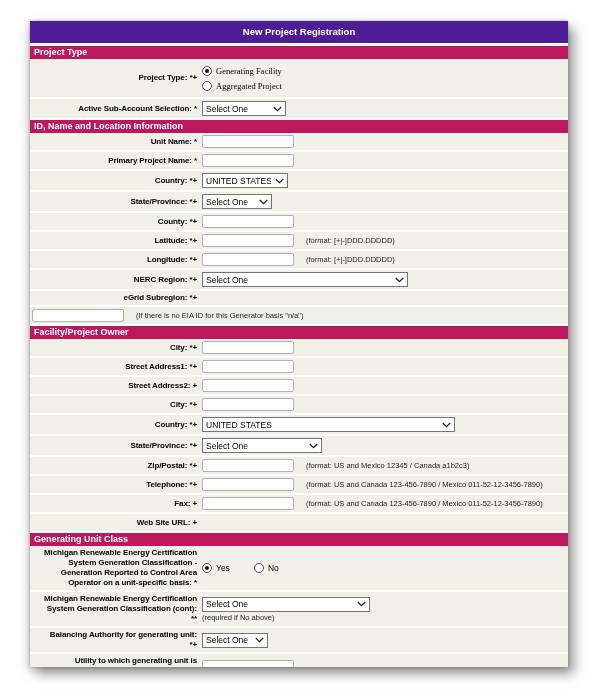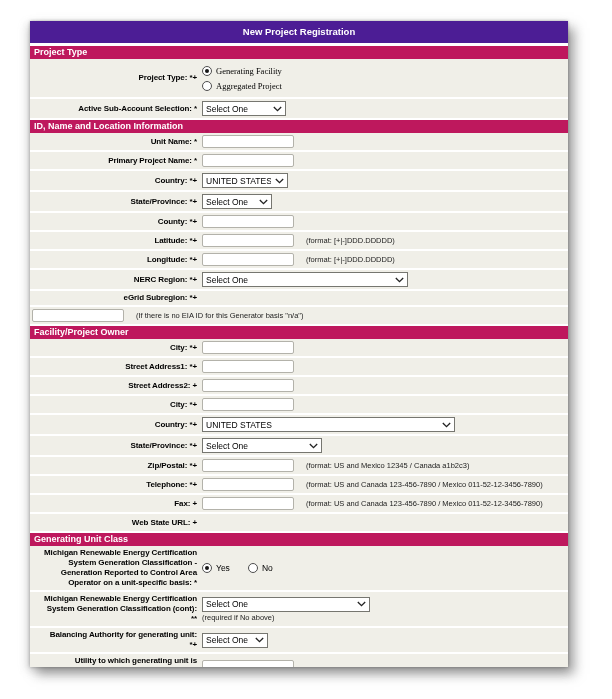--- a/index.html
+++ b/index.html
@@ -45,21 +45,21 @@
   .sel{
     height:15px;background:#fff;border:1px solid #767670;box-sizing:border-box;
     display:flex;align-items:center;justify-content:space-between;
     padding:0 3px 0 3px;cursor:default;
   }
   .sel-text{font-size:8.5px;color:#000;white-space:nowrap;overflow:hidden;}
   .chev{display:flex;align-items:center;margin-left:4px;}
   .note{font-size:7.5px;color:#1c1c1c;margin-left:12px;white-space:nowrap;}
   .note.below{margin-left:0;margin-top:1px;}
   .stackbox{display:flex;flex-direction:column;}
-  .radio-group{display:flex;gap:18px;align-items:center;}
+  .radio-group{display:flex;gap:24px;align-items:center;}
   .radio-group.stack{flex-direction:column;gap:5px;align-items:center;font-family:Liberation Serif, serif;}
   .radio-option{display:flex;align-items:center;gap:4px;cursor:default;}
   .radio{
     width:10px;height:10px;min-width:10px;border-radius:50%;
     border:1px solid #4e4e4e;background:#fff;position:relative;box-sizing:border-box;display:inline-block;
   }
   .radio.checked::after{
     content:"";position:absolute;left:2px;top:2px;width:4px;height:4px;
     border-radius:50%;background:#161616;
   }
@@ -289,21 +289,21 @@
         <div class="cell-label">
           <div class="label">Fax: +</div>
         </div>
         <div class="cell-value">
           <input type="text" class="ti" style="width: 92px;">
           <span class="note">(format: US and Canada 123-456-7890 / Mexico 011-52-12-3456-7890)</span>
         </div>
       </div>
       <div class="row">
         <div class="cell-label">
-          <div class="label">Web State URL: +</div>
+          <div class="label">Web Site URL: +</div>
         </div>
       </div>
       <div class="section-header">Generating Unit Class</div>
       <div class="row">
         <div class="cell-label">
           <div class="label">Michigan Renewable Energy Certification System Generation Classification - Generation Reported to Control Area Operator on a unit-specific basis: *</div>
         </div>
         <div class="cell-value">
           <div class="radio-group">
             <div class="radio-option">

